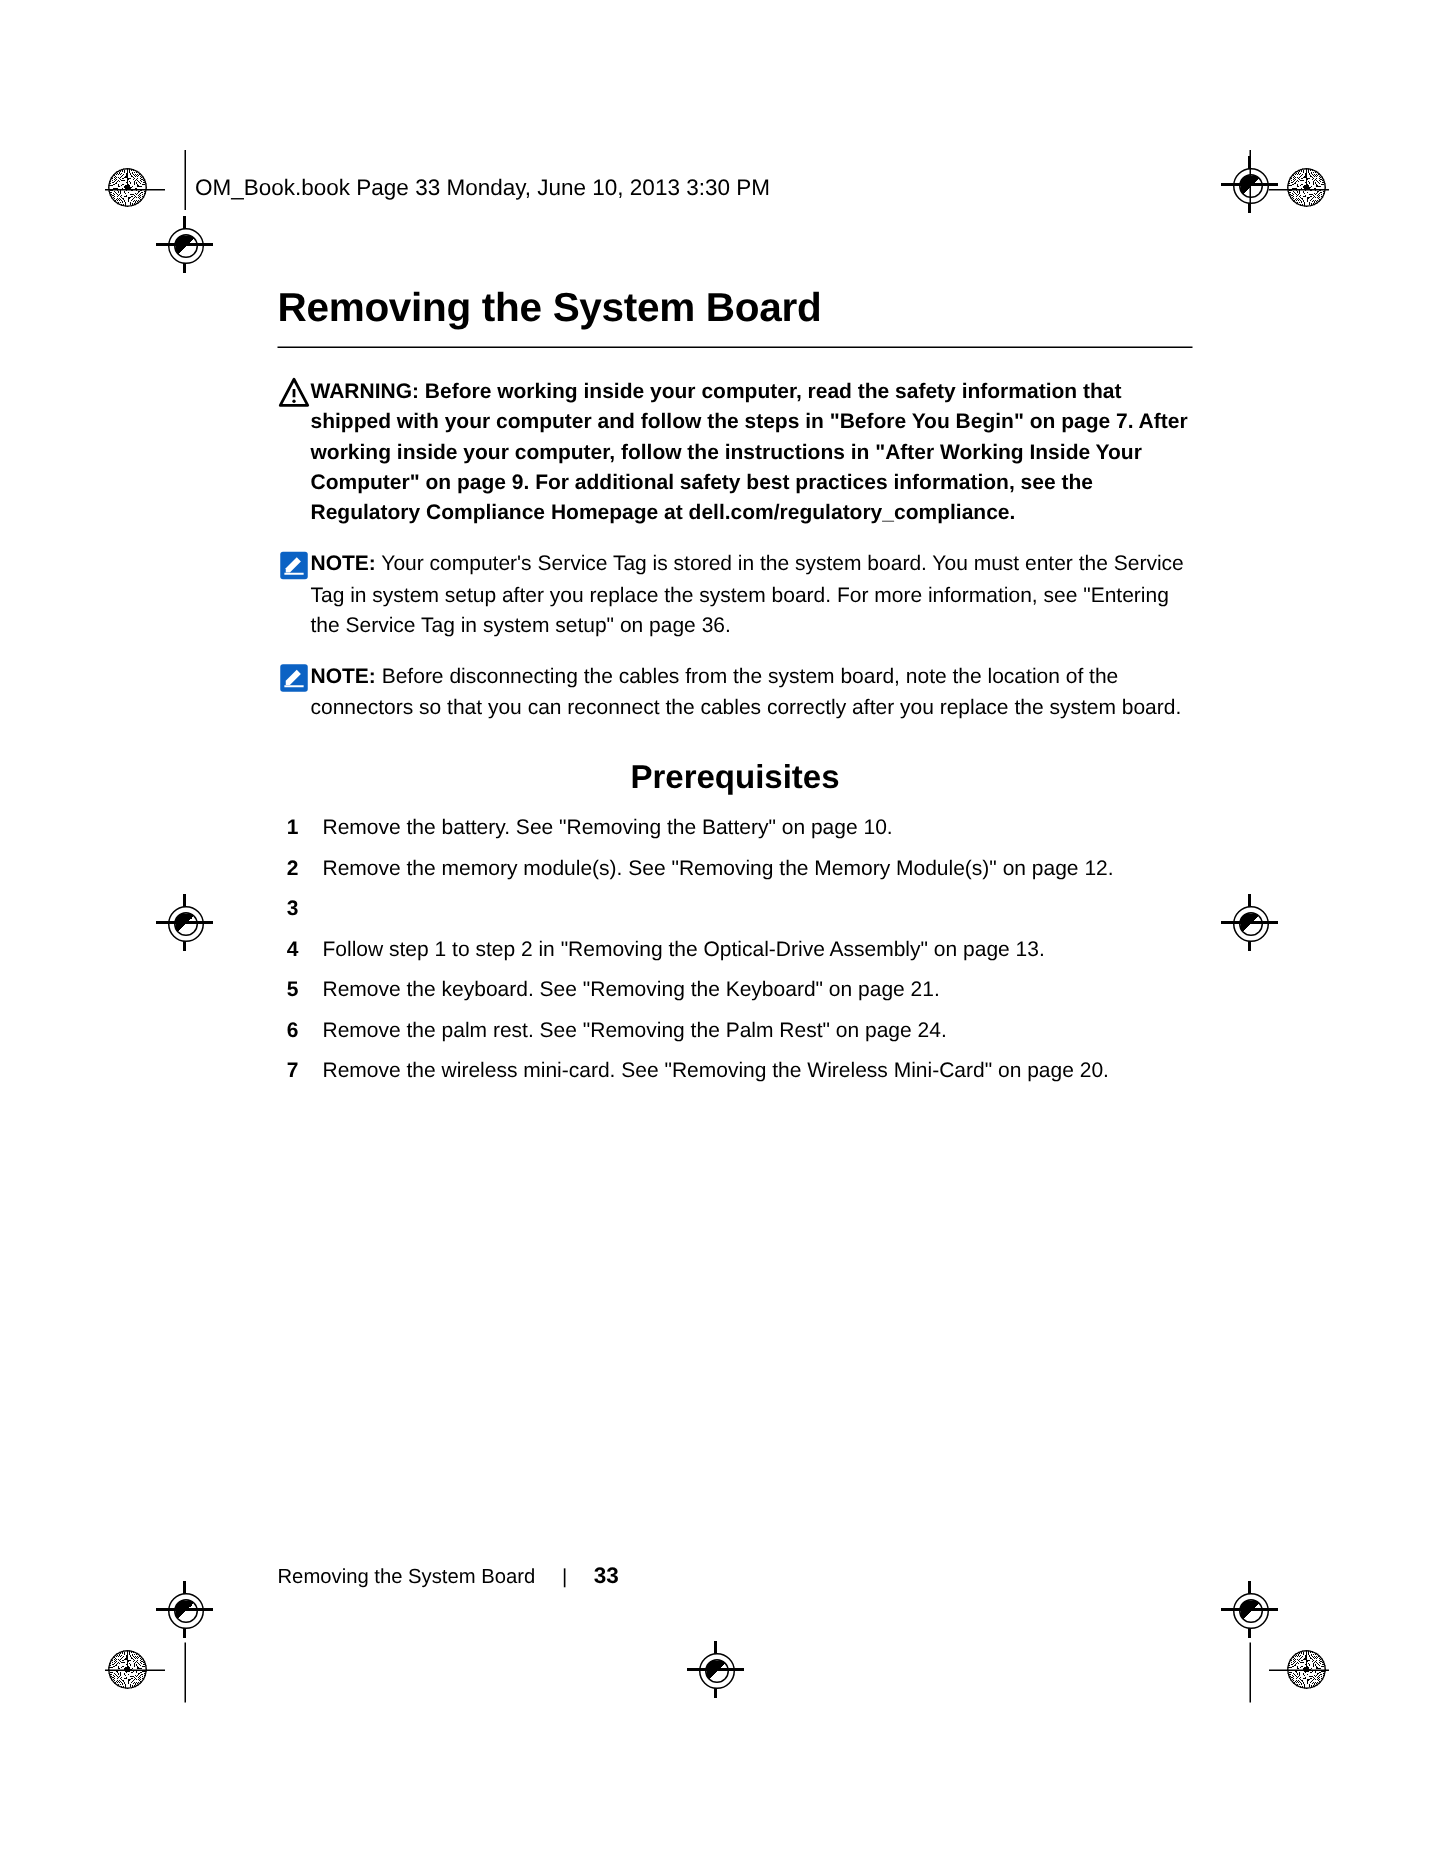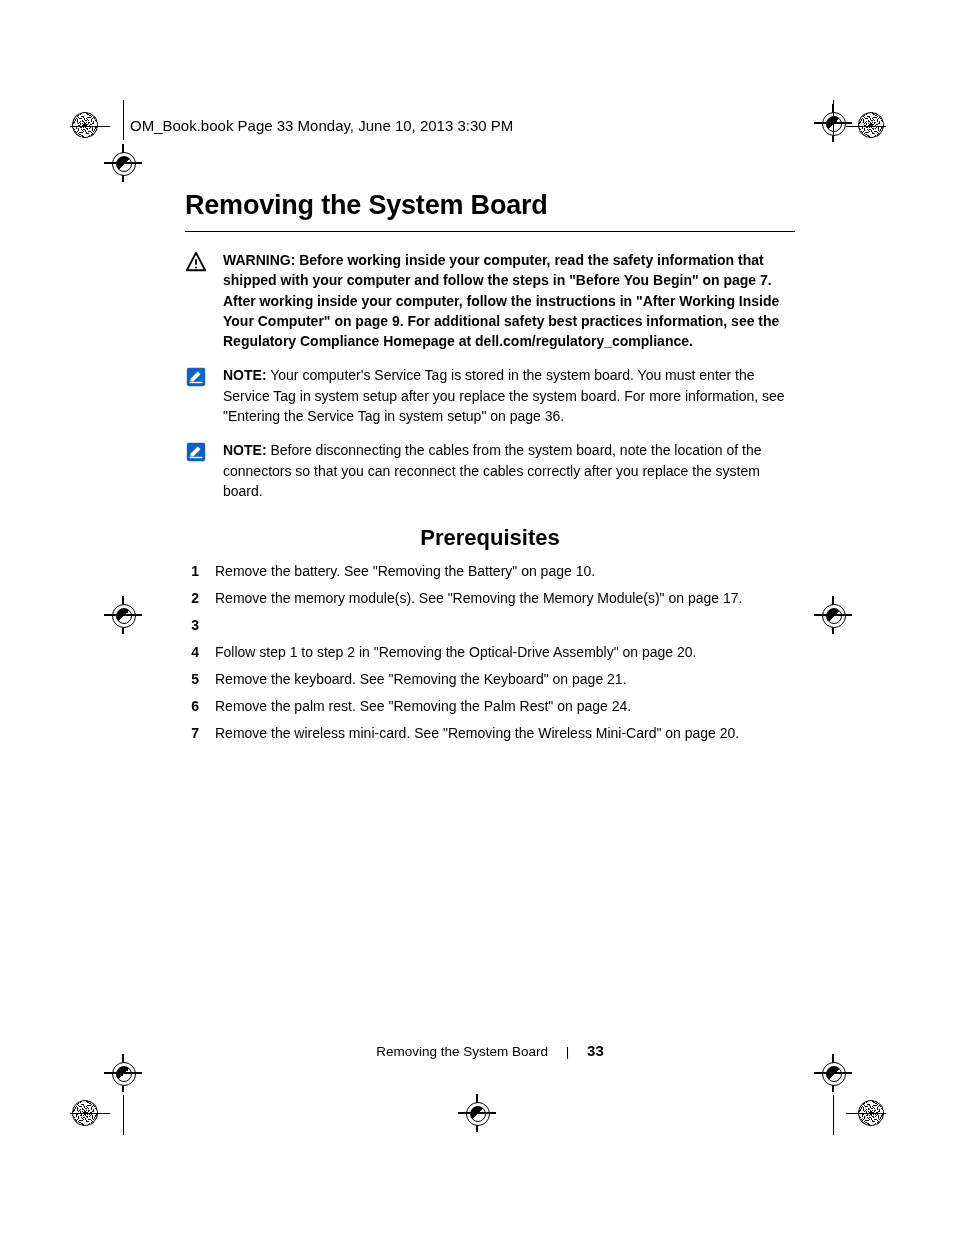--- a/index.html
+++ b/index.html
@@ -58,21 +58,21 @@
     margin: 0 0 6px 0;
     letter-spacing: -0.2px;
   }
   .rule {
     border: none;
     border-top: 1px solid #000;
     margin: 10px 0 18px 0;
   }
   .block {
     display: flex;
-    gap: 16px;
+    gap: 0;
     margin-bottom: 14px;
     font-size: 14px;
     line-height: 1.45;
   }
   .block .icon { flex: 0 0 22px; height: 22px; margin-top:1px; }
   .warning-text { font-weight: 700; }
   .note-label { font-weight: 700; }
   h2 {
     font-size: 22px;
     font-weight: 700;
@@ -92,21 +92,21 @@
     gap: 16px;
     margin-bottom: 6px;
   }
   ol.prereq li .num { font-weight: 700; flex: 0 0 14px; text-align:right; }
   .footer {
     position: absolute;
     left: 185px;
     width: 610px;
     top: 1042px;
     font-size: 13.5px;
-    text-align: center;
+    text-align: left;
   }
   .footer .sep { margin: 0 14px; }
   .footer .pn { font-weight: 700; font-size: 15px; }
 
   
   .warn-tri svg, .note-pencil svg { width:22px; height:22px; display:block; }
 </style>
 </head>
 <body>
 
@@ -195,28 +195,28 @@
   </div>
 
   <h2>Prerequisites</h2>
   <ol class="prereq">
     <li>
         <span class="num">1</span>
         <span>Remove the battery. See "Removing the Battery" on page 10.</span>
       </li>
     <li>
         <span class="num">2</span>
-        <span>Remove the memory module(s). See "Removing the Memory Module(s)" on page 17.</span>
+        <span>Remove the memory module(s). See "Removing the Memory Module(s)" on page 12.</span>
       </li>
     <li>
         <span class="num">3</span>
       </li>
     <li>
         <span class="num">4</span>
-        <span>Follow step 1 to step 2 in "Removing the Optical-Drive Assembly" on page 20.</span>
+        <span>Follow step 1 to step 2 in "Removing the Optical-Drive Assembly" on page 13.</span>
       </li>
     <li>
         <span class="num">5</span>
         <span>Remove the keyboard. See "Removing the Keyboard" on page 21.</span>
       </li>
     <li>
         <span class="num">6</span>
         <span>Remove the palm rest. See "Removing the Palm Rest" on page 24.</span>
       </li>
     <li>

